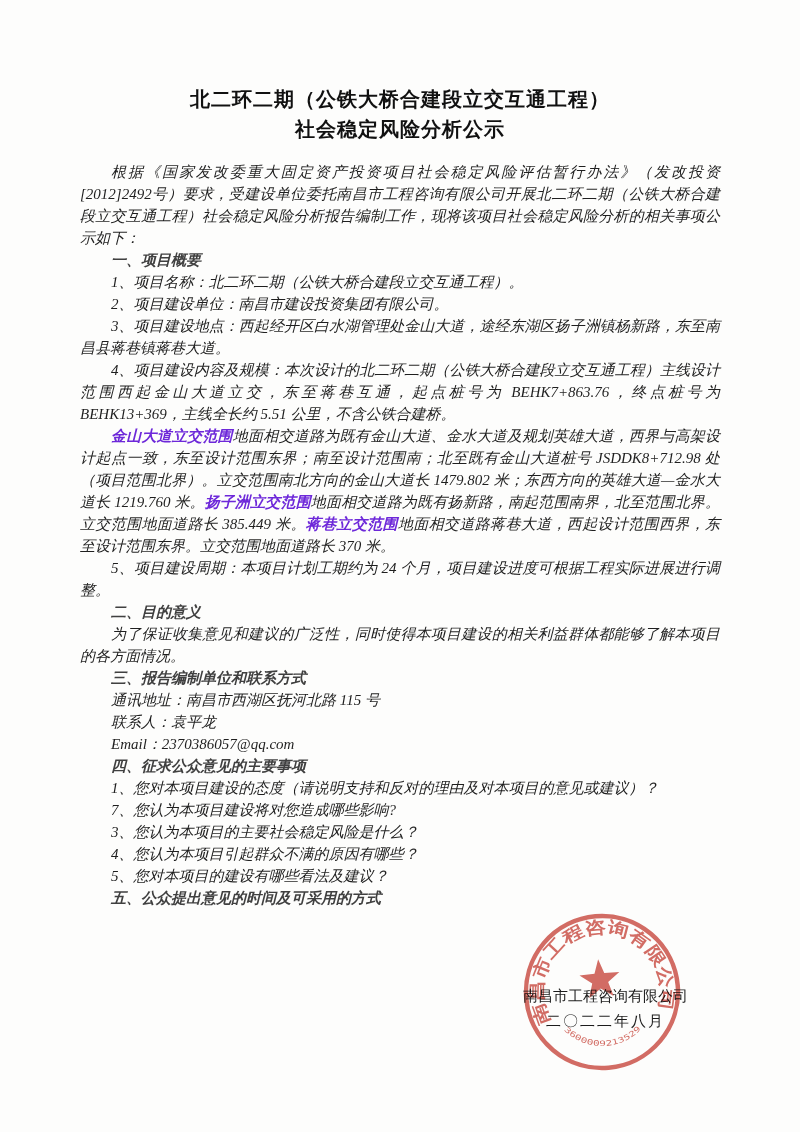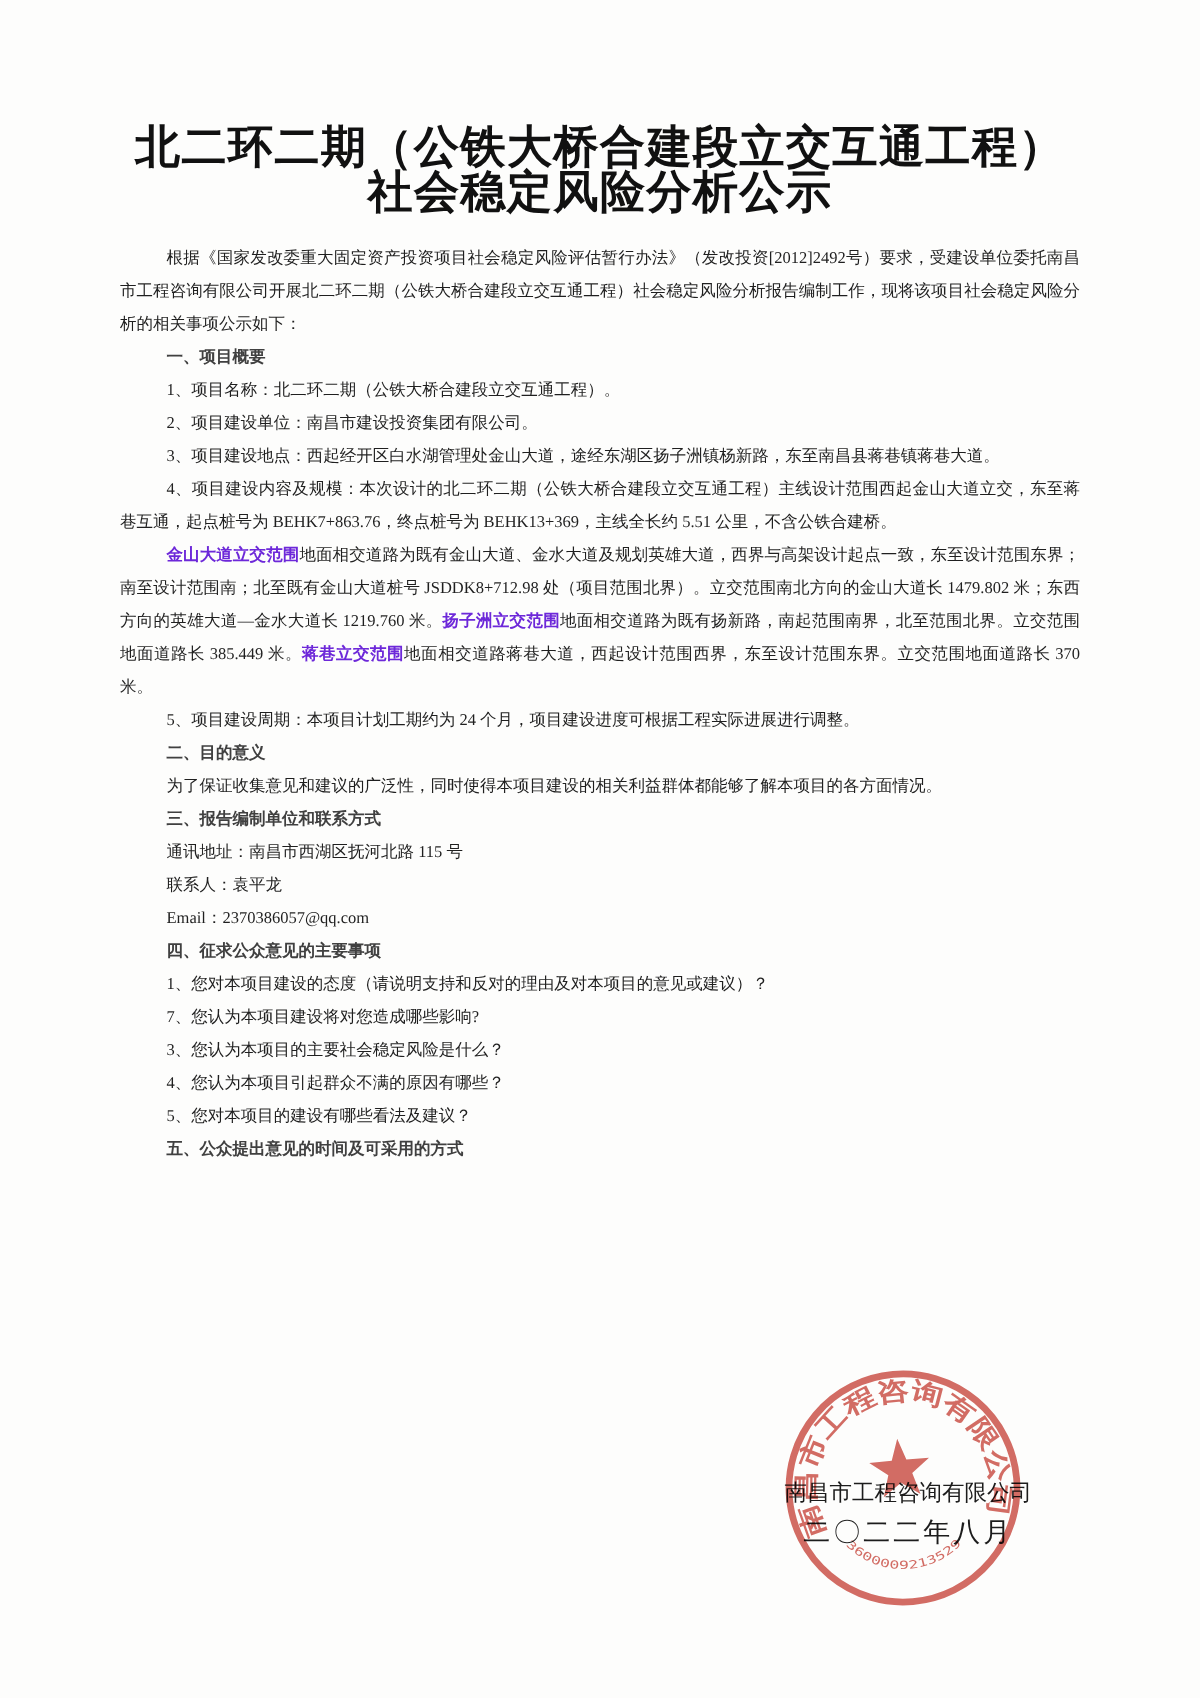--- a/index.html
+++ b/index.html
@@ -11,33 +11,34 @@
     padding: 84px 80px 40px 80px;
     background: #fdfdfc;
     overflow: hidden;
     font-family: "Liberation Serif", "DejaVu Serif", serif;
     color: #1f1f1f;
   }
   .title {
     text-align: center;
     font-family: "Liberation Serif", "DejaVu Serif", serif;
     font-weight: bold;
-    font-size: 30px;
+    font-size: 20px;
     line-height: 30px;
     letter-spacing: 1px;
     color: #111111;
     margin: 0 0 17px 0;
   }
   p.bp {
     margin: 0;
-    font-size: 11px;
+    font-size: 15px;
     line-height: 22px;
     text-indent: 31px;
     text-align: justify;
     color: #1f1f1f;
+    font-style: italic;
   }
   p.h {
     font-weight: bold;
     font-family: "Liberation Sans", "DejaVu Sans", sans-serif;
     color: #404040;
   }
   .bseg {
     font-weight: bold;
     font-family: "Liberation Sans", "DejaVu Sans", sans-serif;
     color: #6d28d9;
@@ -45,21 +46,21 @@
   .signature {
     position: absolute;
     top: 984px;
     right: 112px;
     text-align: center;
     font-size: 15px;
     line-height: 25px;
     color: #1c1c1c;
     z-index: 2;
   }
-  .sig-date { letter-spacing: 2px; font-size: 18px; }
+  .sig-date { letter-spacing: 2px; font-size: 15px; }
   .stamp {
     position: absolute;
     left: 512px;
     top: 902px;
     width: 180px;
     height: 180px;
     opacity: 0.8;
     mix-blend-mode: multiply;
     transform: rotate(-5deg);
     pointer-events: none;

